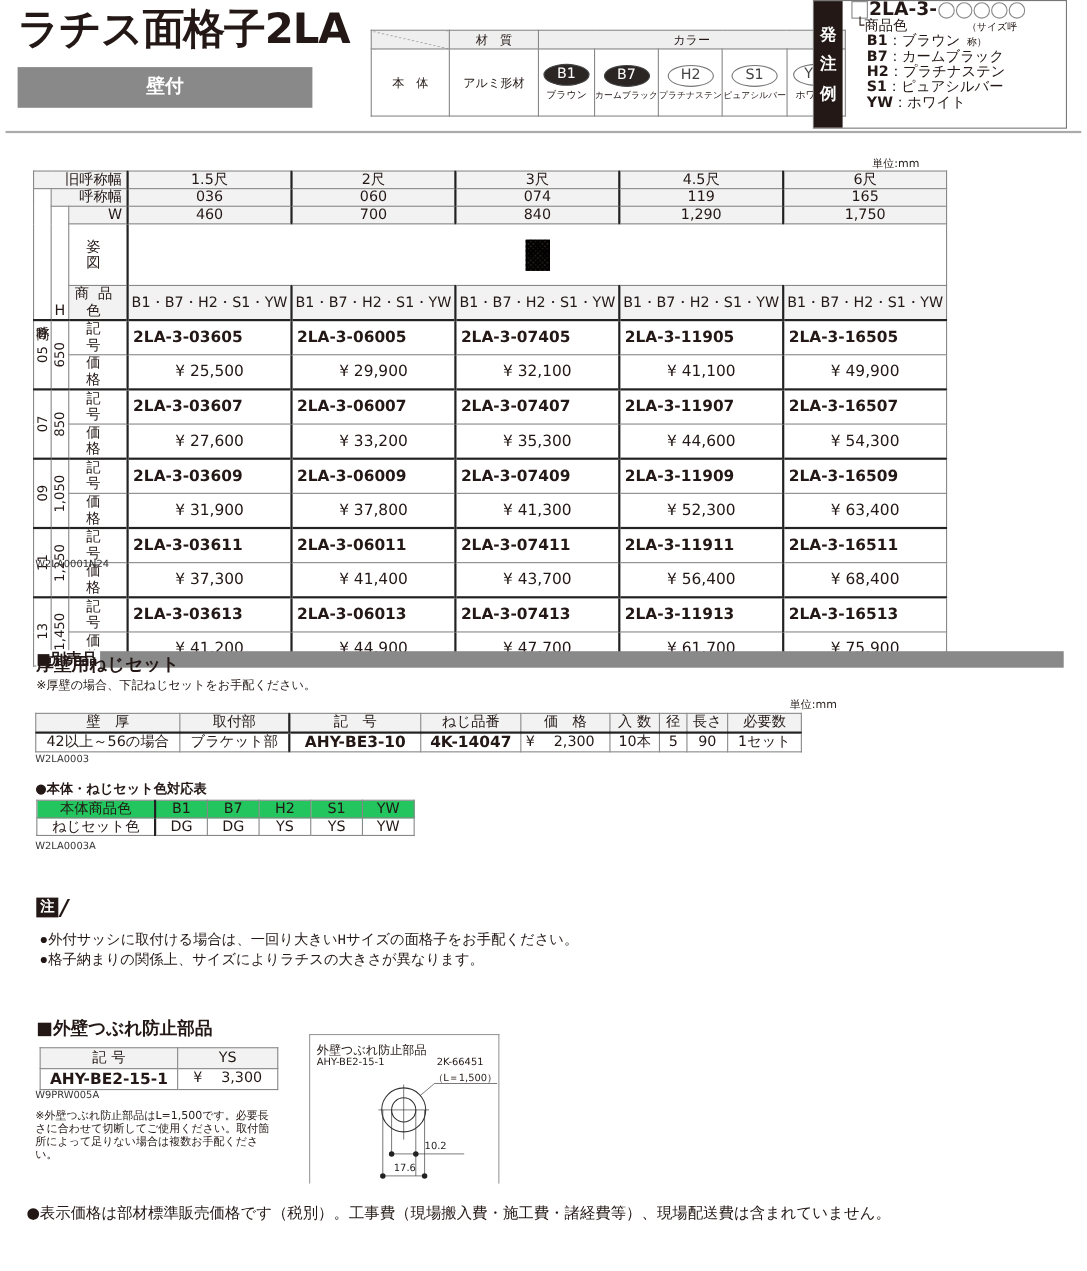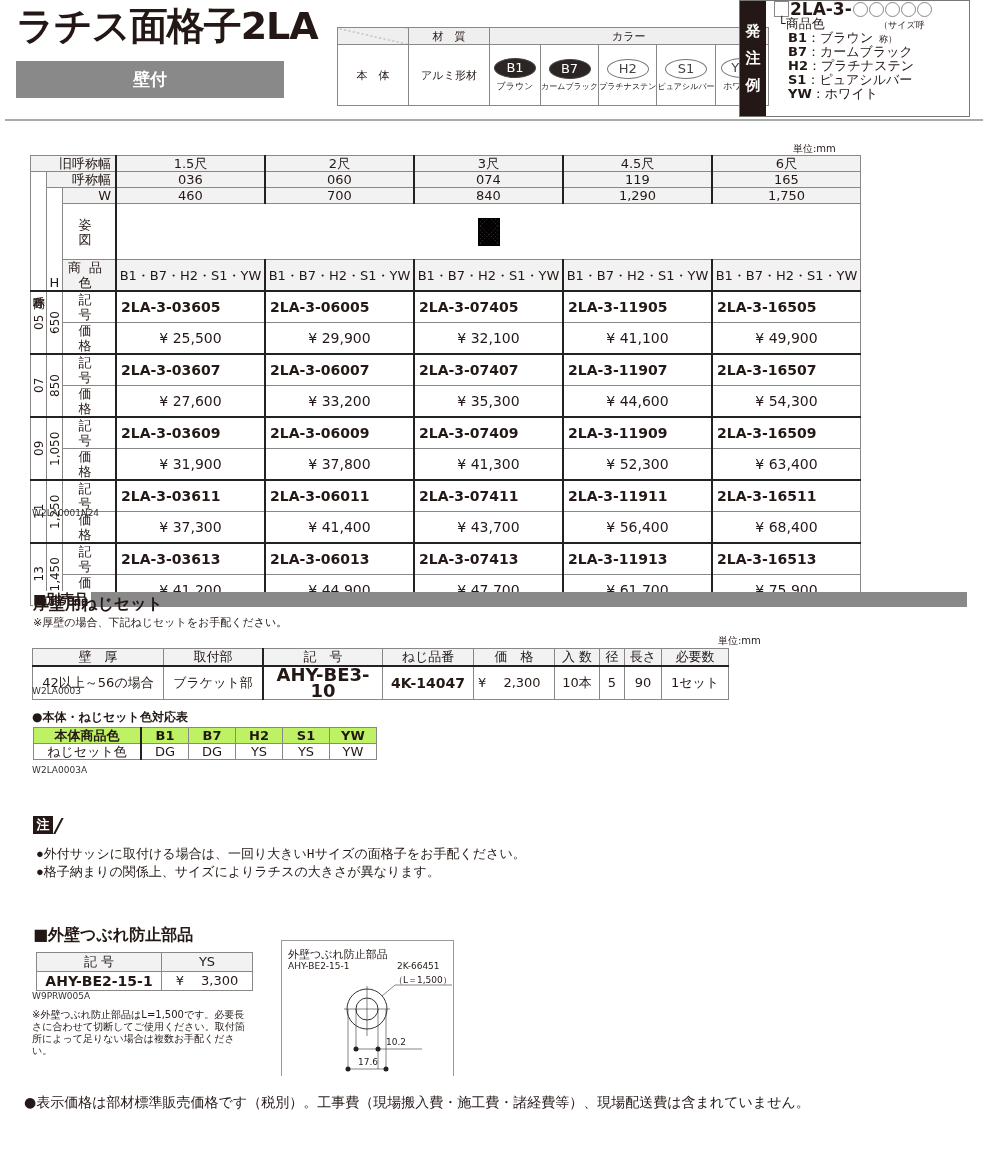--- a/index.html
+++ b/index.html
@@ -44,21 +44,21 @@
   .sec-head{left:33px;top:591px;width:934px;height:17px;display:flex;align-items:center;}
   .sec-head .t{font-weight:bold;font-size:14px;background:#fff;padding-right:3px;}
   .sec-head .bar{flex:1;height:15px;background:#898989;}
   .h2{font-size:16px;font-weight:bold;}
   .note{font-size:11px;}
   .screw{left:32px;top:648px;font-size:13px;}
   .screw td{border:1px solid #888;text-align:center;padding:0 4px;height:16px;line-height:16px;}
   .screw .gray td{background:#f2f2f2;}
   .colortab{left:33px;top:727px;font-size:13px;}
   .colortab td{border:1px solid #888;text-align:center;height:15px;line-height:15px;padding:0;}
-  .colortab .gray td{background:#bef264;font-weight:bold;}
+  .colortab .gray td{background:#22c55e;font-weight:normal;}
   .chui{left:33px;top:816px;width:20px;height:18px;background:#231815;color:#fff;font-weight:bold;font-size:13px;text-align:center;line-height:18px;}
   .slash{left:55px;top:813px;font-size:20px;font-weight:bold;font-style:italic;}
   .bullets{left:36px;top:846px;font-size:13px;line-height:18px;font-family:Liberation Mono, monospace;}
   .ext{left:36px;top:952px;font-size:13px;}
   .ext td{border:1px solid #888;text-align:center;height:16px;line-height:16px;}
   .ext .gray td{background:#f2f2f2;}
   .diagram{left:281px;top:940px;width:171px;height:135px;border:1px solid #999;border-bottom:none;}
   .footer{left:24px;top:1094px;font-size:14px;}
 </style>
 </head>
@@ -299,21 +299,21 @@
     <td style="width:82px">ねじ品番</td>
     <td style="width:72px">価　格</td>
     <td style="width:36px">入 数</td>
     <td style="width:16px">径</td>
     <td style="width:28px">長さ</td>
     <td style="width:58px">必要数</td>
   </tr>
   <tr style="border-top:2px solid #222;">
     <td>42以上～56の場合</td>
     <td>ブラケット部</td>
-    <td style="font-weight:bold;font-size:18px;border-left:2px solid #222;">AHY-BE3-10</td>
+    <td style="font-weight:bold;font-size:14px;border-left:2px solid #222;">AHY-BE3-10</td>
     <td style="font-weight:bold;font-size:14px;">4K-14047</td>
     <td style="text-align:left;">¥　 2,300</td>
     <td>10本</td>
     <td>5</td>
     <td>90</td>
     <td>1セット</td>
   </tr>
 </tbody>
   </table>
 <div class="abs small-code" style="left:32px;top:686px;">W2LA0003</div>

